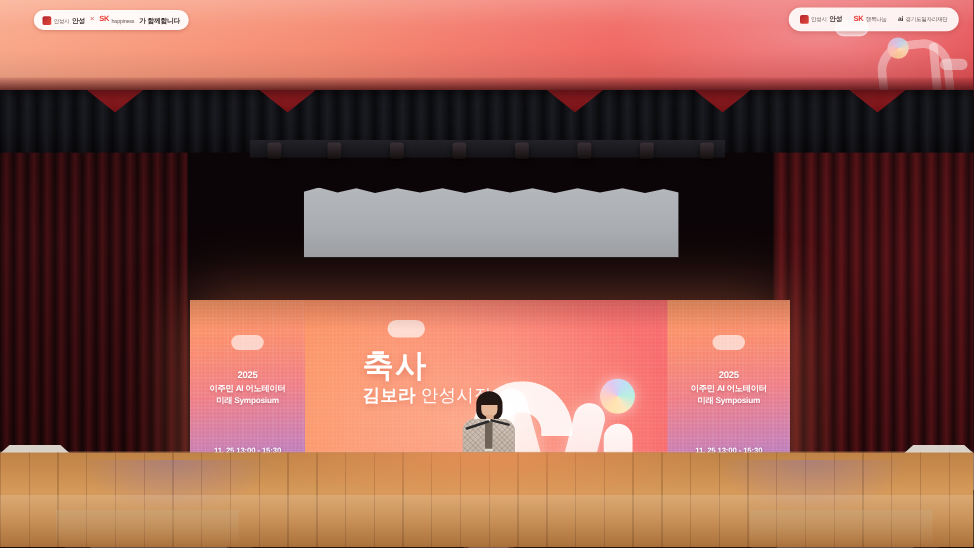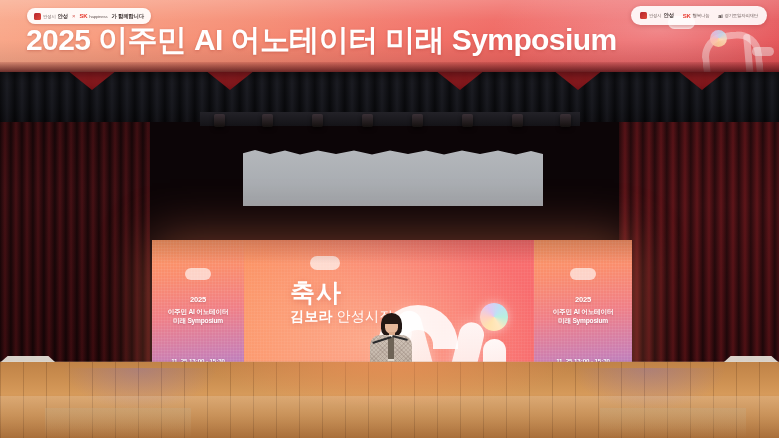--- a/index.html
+++ b/index.html
@@ -610,17 +610,16 @@
       <span class="mini-logo">
         <span class="ml-mark sk">SK</span>
         <span class="ml-txt">행복나눔</span>
       </span>
       <span class="mini-logo">
         <span class="ml-txt bold">ai</span>
         <span class="ml-txt">경기도일자리재단</span>
       </span>
     </div>
 
-    <div class="tb-title">2025 이주민 AI 어노테이터 미래 Symposium</div>
     <div class="tb-bottomdark"></div>
   </div>
 
 </div>
 
 </body></html>

